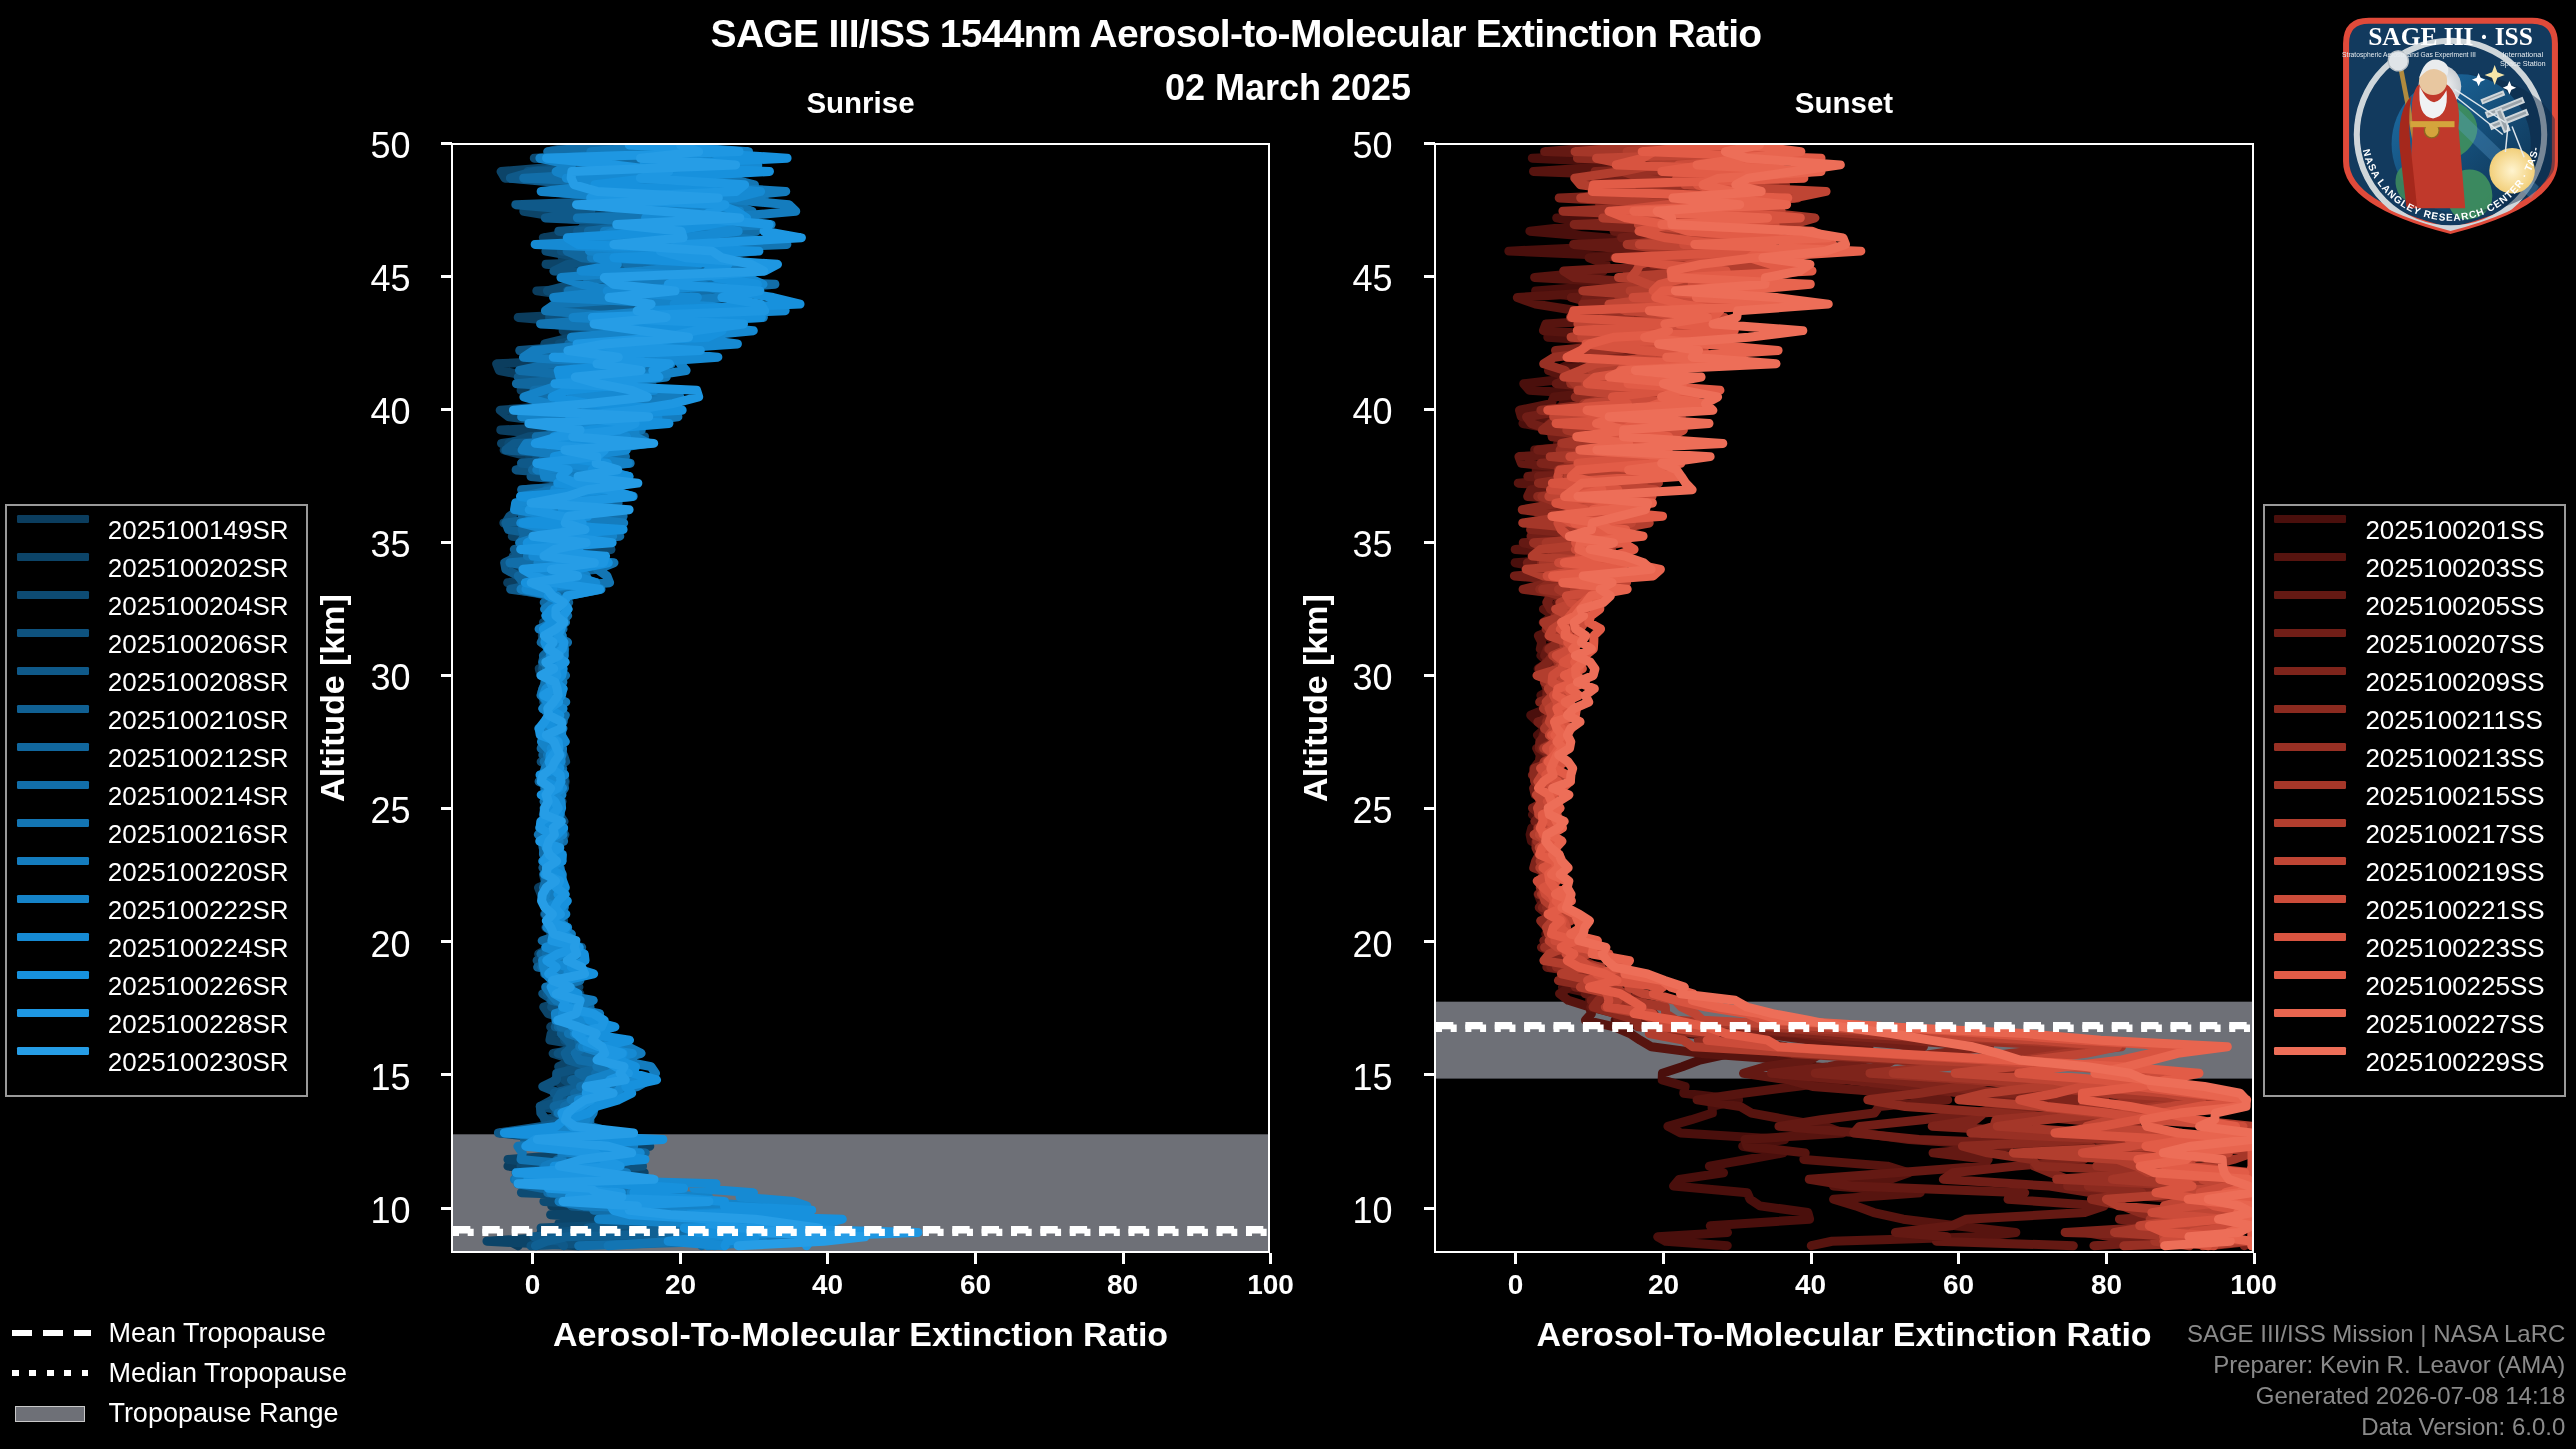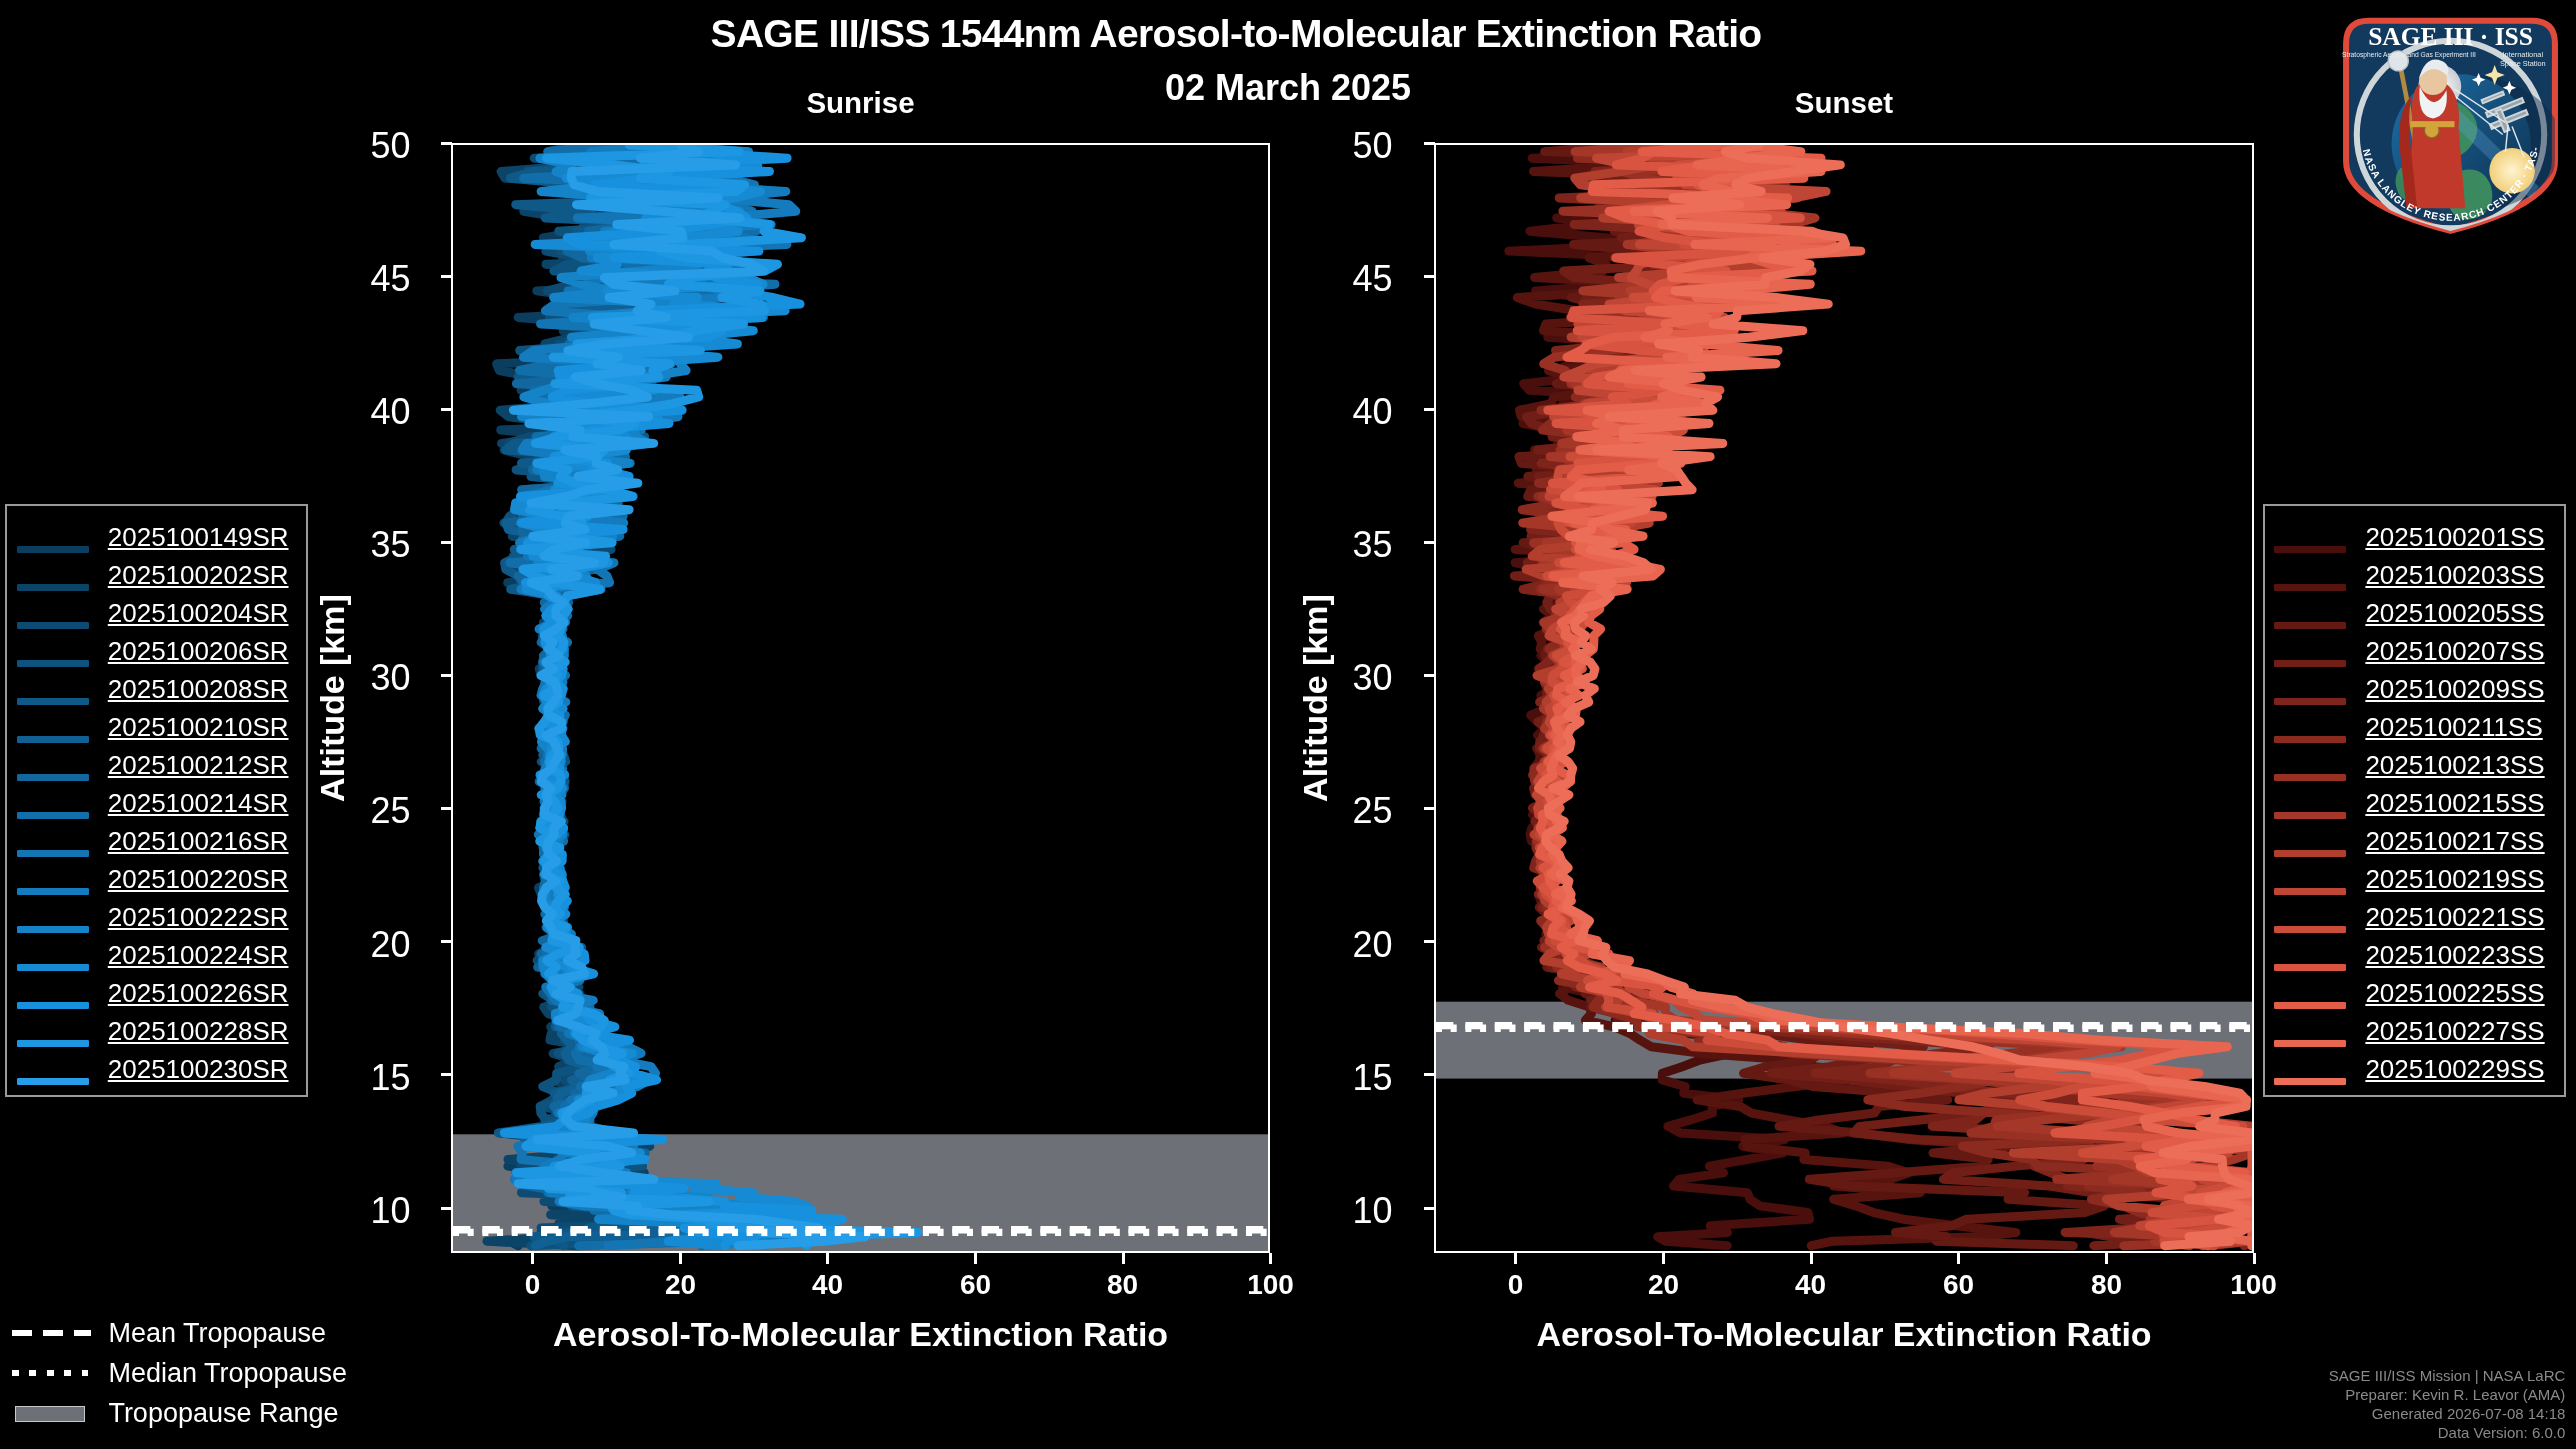--- a/index.html
+++ b/index.html
@@ -71,21 +71,21 @@
   
   .legend-box{
     border:2px solid #9a9a9a;
     background:#000;
     padding:9.4px 13.4px 9.4px 9.4px;
     box-sizing:border-box;
   }
   #legend-sunrise{left:5.4px;top:504px;width:303px;}
   #legend-sunset {left:2263px;top:504px;width:303px;}
   .legend-row{
-    display:flex;align-items:flex-end;height:38px;text-decoration:underline;
+    display:flex;align-items:flex-start;height:38px;
   }
   .legend-swatch{
     width:72px;height:7.4px;border-radius:1.3px;flex:0 0 auto;margin-right:19px;
   }
   .legend-text{
     font-family:"Liberation Sans",sans-serif;
     font-size:26px;color:#ffffff;white-space:nowrap;
   }
   #legend-sunset .legend-row{justify-content:flex-start;}
 
@@ -98,21 +98,21 @@
   .tp-dot{position:absolute;top:6px;left:0;width:79px;height:6px;
           background:repeating-linear-gradient(to right,#fff 0 6.7px,transparent 6.7px 17.4px);}
   .tp-box{position:absolute;top:1.3px;left:2.7px;width:70px;height:16px;
           background:#6e7077;border:1.3px solid #c9c9c9;box-sizing:border-box;}
   .tp-text{font-family:"Liberation Sans",sans-serif;font-size:27px;color:#fff;}
 
   
   #credits{
     right:10.7px;bottom:6.7px;text-align:right;
     font-family:"Liberation Sans",sans-serif;
-    font-size:15px;line-height:1.28;color:#8a8a8a;margin-top:44px;
+    font-size:24px;line-height:1.28;color:#8a8a8a;margin-top:44px;
   }
 
   
   #mission-logo{right:5.4px;top:2.7px;width:241px;height:239px;}
 </style>
 </head>
 <body>
 
 <div class="abs" id="main-title">SAGE III/ISS 1544nm Aerosol-to-Molecular Extinction Ratio</div>
 <div class="abs" id="date-subtitle">02 March 2025</div>

